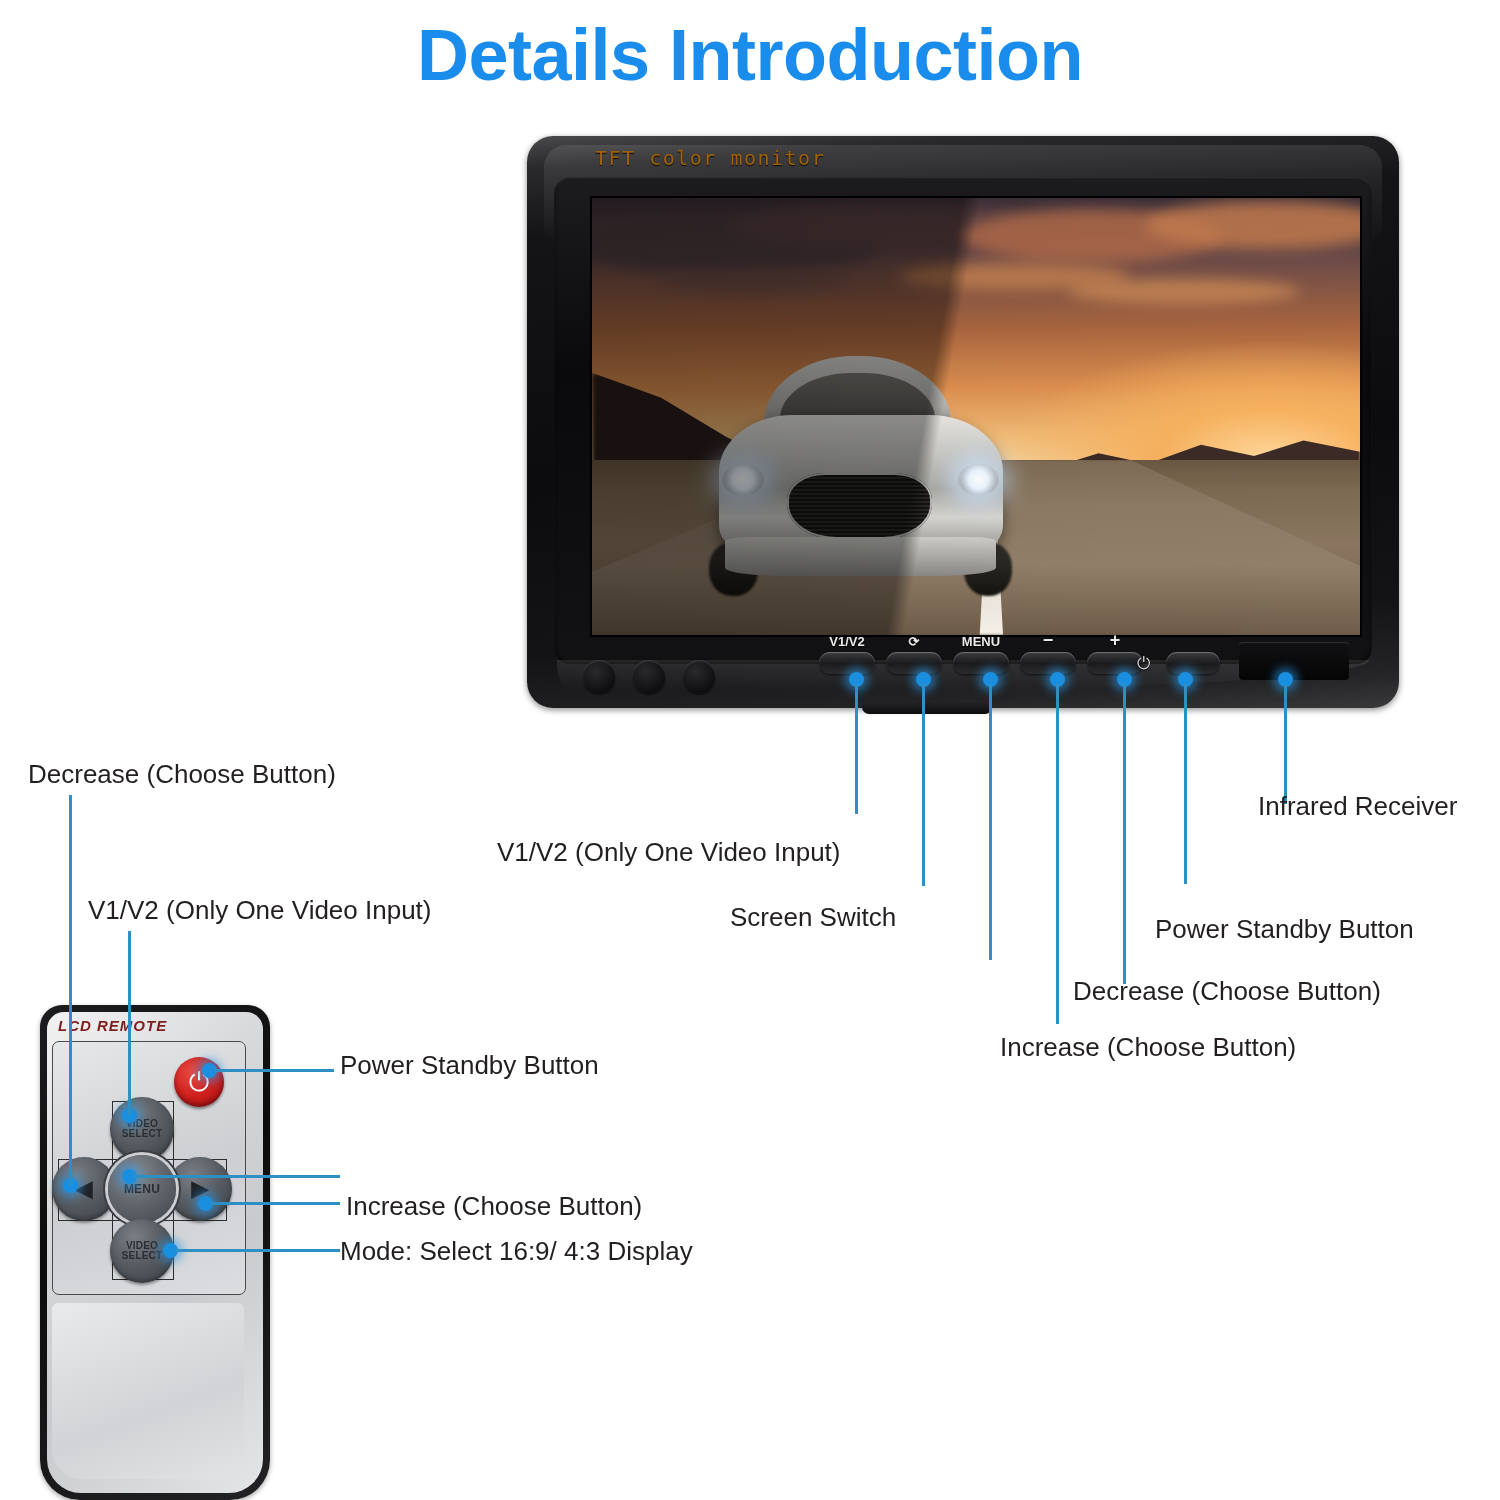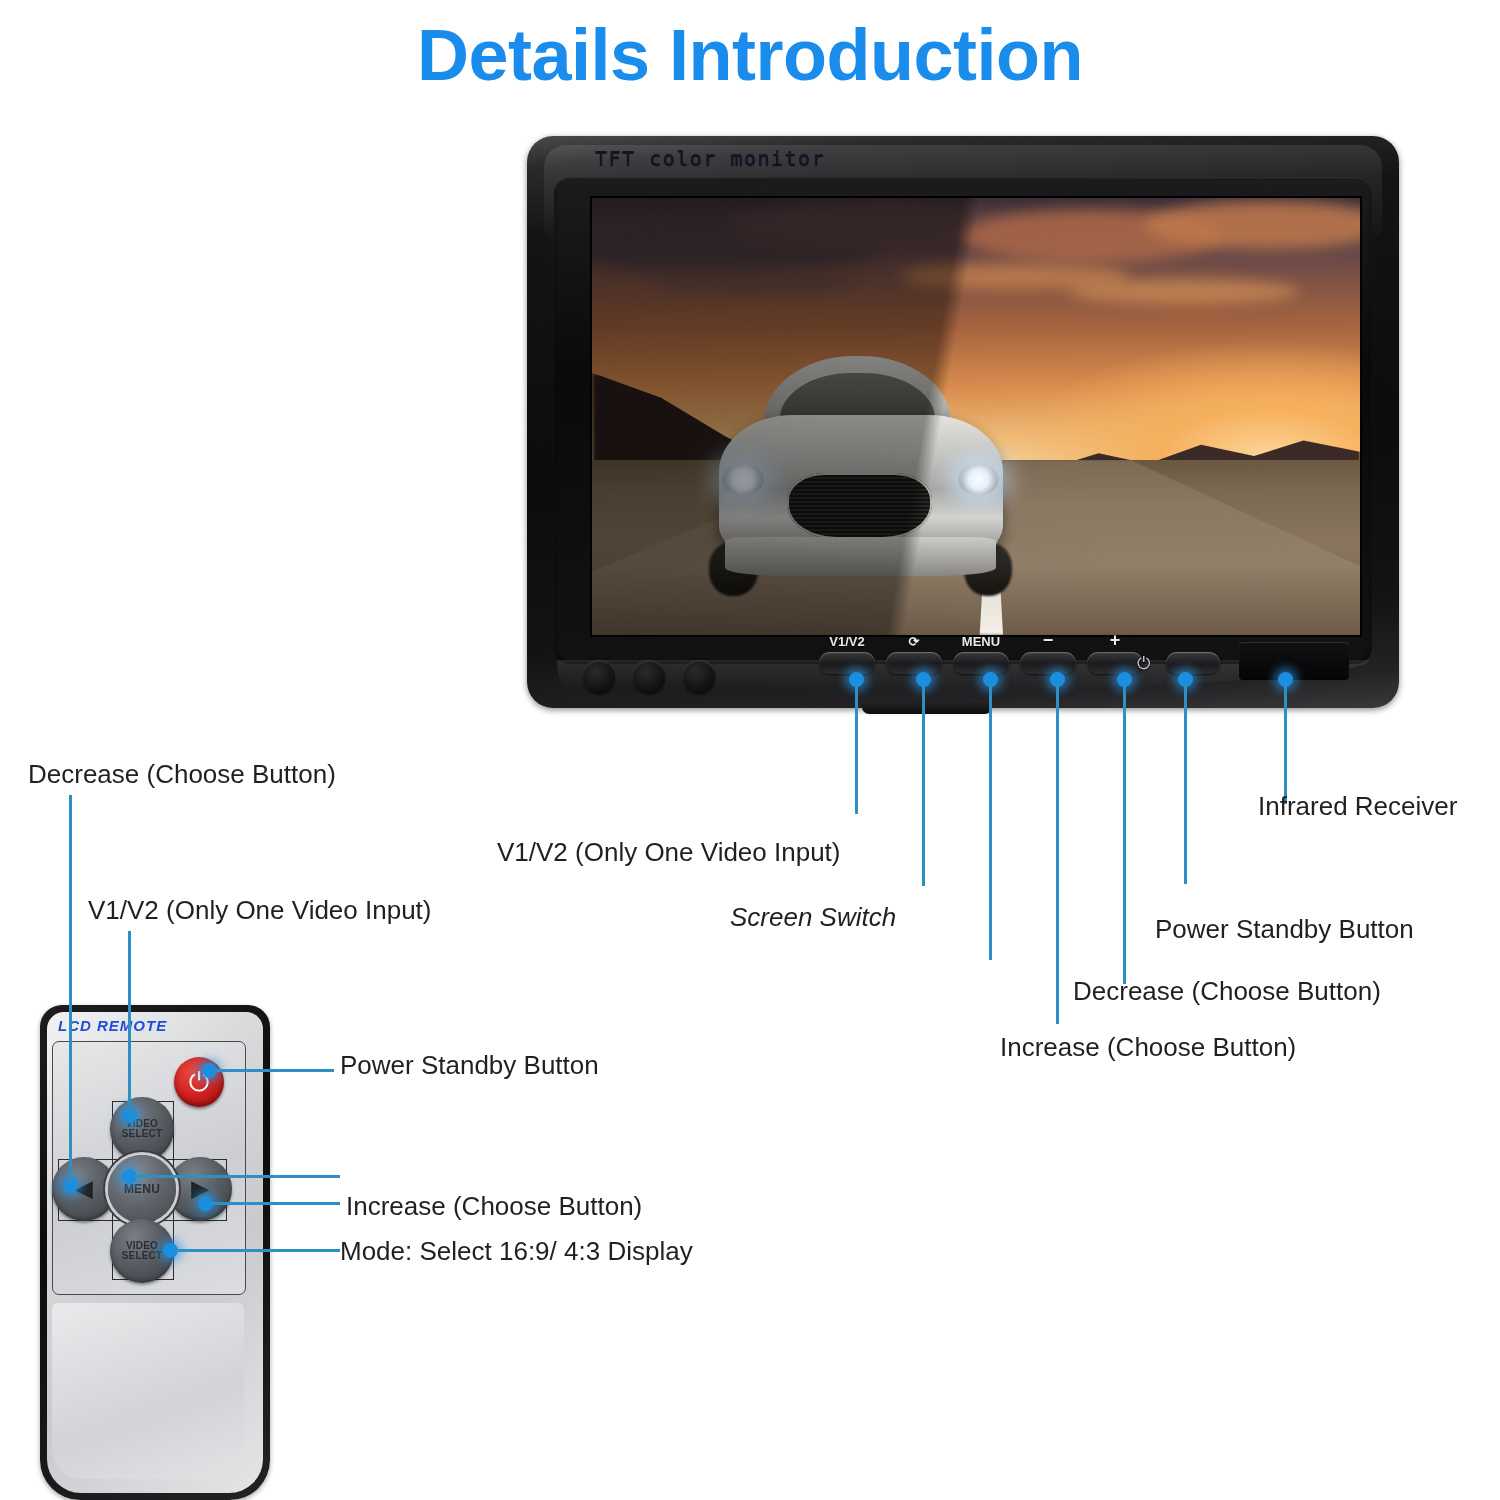--- a/index.html
+++ b/index.html
@@ -56,21 +56,21 @@
     background: linear-gradient(180deg, rgba(255,255,255,.10), rgba(255,255,255,0) 78%);
     pointer-events: none;
   }
   .mon-brand {
     position: absolute;
     left: 68px;
     top: 10px;
     font-family: "DejaVu Sans Mono", "Liberation Mono", monospace;
     font-size: 20px;
     letter-spacing: 1.5px;
-    color: #0f172a;
+    color: #a16207;
     text-shadow: 0 1px 1px rgba(0,0,0,.9);
   }
   .mon-inner {
     position: absolute;
     left: 27px;
     top: 41px;
     width: 818px;
     height: 487px;
     border-radius: 16px;
     background: linear-gradient(180deg, #1c1c1e, #0a0a0c 40%, #121214);
@@ -313,21 +313,21 @@
     border-radius: 17px 17px 34px 34px;
     background: linear-gradient(135deg, #f2f2f3 0%, #d8d9db 32%, #c9cacd 60%, #e4e5e7 100%);
   }
   .rm-title {
     position: absolute;
     left: 18px; top: 12px;
     font-size: 15px;
     font-style: italic;
     font-weight: bold;
     letter-spacing: 1px;
-    color: #1d4ed8;
+    color: #7f1d1d;
   }
   .rm-panel {
     position: absolute;
     left: 12px; top: 36px;
     width: 192px; height: 252px;
     border: 1.5px solid #4a4a4c;
     border-radius: 7px;
     background: linear-gradient(160deg, #e6e7e9, #cdced1 55%, #dcdde0);
   }
   .rm-power {
@@ -504,21 +504,21 @@
 
   <div class="dot" style="left:1178px; top:672px;"></div>
   <div class="lead lead-v" style="left:1184px; top:684px; height:200px;"></div>
 
   <div class="dot" style="left:1278px; top:672px;"></div>
   <div class="lead lead-v" style="left:1284px; top:684px; height:120px;"></div>
 
   <div class="clabel" style="left:28px;  top:760px;">Decrease (Choose Button)</div>
   <div class="clabel" style="left:88px;  top:896px;">V1/V2 (Only One Video Input)</div>
   <div class="clabel" style="left:497px; top:838px;">V1/V2 (Only One Video Input)</div>
-  <div class="clabel" style="left:730px; top:903px;font-style:italic;">Screen Switch</div>
+  <div class="clabel" style="left:730px; top:903px;">Screen Switch</div>
 
 
   <div class="clabel" style="left:1073px; top:977px;">Decrease (Choose Button)</div>
   <div class="clabel" style="left:1000px; top:1033px;">Increase (Choose Button)</div>
   <div class="clabel" style="left:1155px; top:915px;">Power Standby Button</div>
   <div class="clabel" style="left:1258px; top:792px;">Infrared Receiver</div>
 
   <div id="remote">
     <div class="rm-shell"></div>
     <div class="rm-face"></div>

